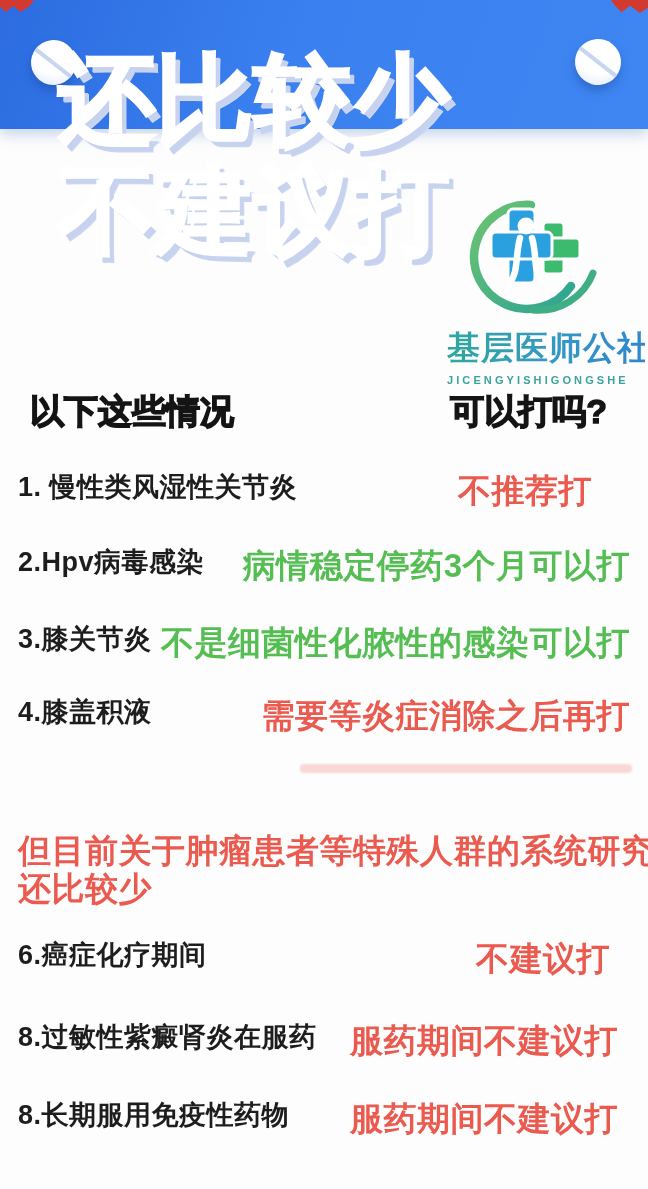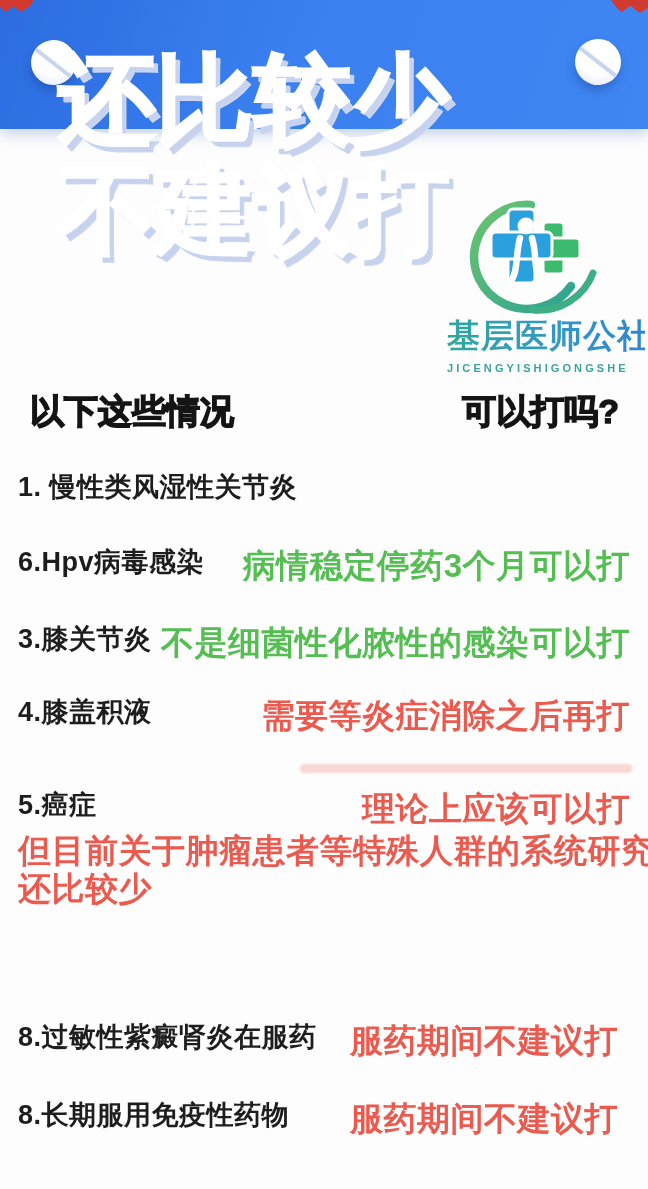--- a/index.html
+++ b/index.html
@@ -34,32 +34,32 @@
     font-weight:900;font-size:97px;line-height:111px;letter-spacing:1px;
     -webkit-text-stroke:3px #ffffff;
     text-shadow:5px 6px 0 #c6d2ee,6px 7px 0 #cdd8f0;
     white-space:nowrap;
   }
 
   
   .logo{position:absolute;left:447px;top:196px;width:198px;text-align:left;}
   .logo svg{display:block;}
   .brand{
-    margin-top:0;font-size:33px;font-weight:700;letter-spacing:1px;white-space:nowrap;
+    margin-top:12px;font-size:33px;font-weight:700;letter-spacing:1px;white-space:nowrap;
     background:linear-gradient(90deg,#2fa89c 0%,#3498c4 55%,#2f86cf 100%);
     -webkit-background-clip:text;background-clip:text;color:transparent;
   }
   .romanized{margin-top:3px;font-size:11px;font-weight:700;letter-spacing:3.1px;
     color:#3aa49b;white-space:nowrap;}
 
   
   .cols{position:absolute;left:0;top:389px;width:648px;height:40px;color:#141414;
     font-size:34px;font-weight:900;padding-left:28px;-webkit-text-stroke:1.4px #141414;}
   .col-left{position:absolute;left:30px;top:0;white-space:nowrap;}
-  .col-right{position:absolute;right:57px;top:0;white-space:nowrap;}
+  .col-right{position:absolute;right:69px;top:0;white-space:nowrap;}
 
   
   .row{position:absolute;left:0;width:648px;height:40px;}
   .label{position:absolute;left:18px;top:0;color:#1d1d1d;
     font-size:27px;font-weight:700;white-space:nowrap;letter-spacing:.5px;}
   .answer{position:absolute;top:0;font-size:33px;font-weight:700;white-space:nowrap;letter-spacing:.5px;}
   .tone-red{color:#ea5a4f;}
   .tone-green{color:#55be52;}
   .r56{right:56px;}.r38{right:38px;}.r30{right:30px;}.r18{right:18px;}
   .note{position:absolute;left:18px;color:#ea5a4f;font-size:33px;font-weight:700;
@@ -123,44 +123,45 @@
 
   <div class="cols">
     <span class="col-left">以下这些情况</span>
     <span class="col-right">可以打吗?</span>
   </div>
 
   <div class="smudge"></div>
 
   <div class="row" style="top:469px">
     <span class="label">1. 慢性类风湿性关节炎</span>
+    <span class="answer tone-red r56">不推荐打</span>
   </div>
 
   <div class="row" style="top:544px">
-    <span class="label">6.Hpv病毒感染</span>
+    <span class="label">2.Hpv病毒感染</span>
     <span class="answer tone-green r18">病情稳定停药3个月可以打</span>
   </div>
 
   <div class="row" style="top:621px">
     <span class="label">3.膝关节炎</span>
     <span class="answer tone-green r18">不是细菌性化脓性的感染可以打</span>
   </div>
 
   <div class="row" style="top:694px">
     <span class="label">4.膝盖积液</span>
     <span class="answer tone-red r18">需要等炎症消除之后再打</span>
   </div>
 
-  <div class="row" style="top:787px">
-    <span class="label">5.癌症</span>
-    <span class="answer tone-red r18">理论上应该可以打</span>
-  </div>
   <div class="note" style="top:829px">但目前关于肿瘤患者等特殊人群的系统研究数据</div>
   <div class="note" style="top:867px">还比较少</div>
 
+  <div class="row" style="top:937px">
+    <span class="label">6.癌症化疗期间</span>
+    <span class="answer tone-red r38">不建议打</span>
+  </div>
 
   <div class="row" style="top:1019px">
     <span class="label">8.过敏性紫癜肾炎在服药</span>
     <span class="answer tone-red r30">服药期间不建议打</span>
   </div>
 
   <div class="row" style="top:1097px">
     <span class="label">8.长期服用免疫性药物</span>
     <span class="answer tone-red r30">服药期间不建议打</span>
   </div>

